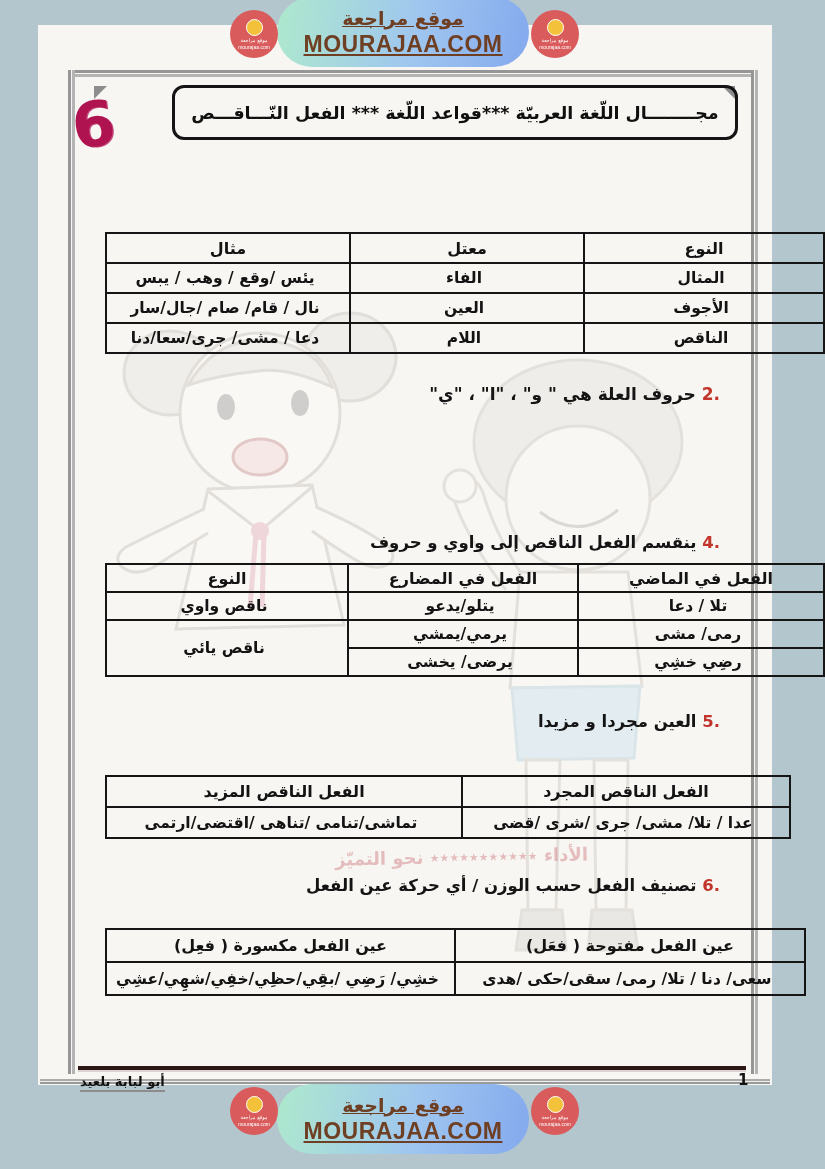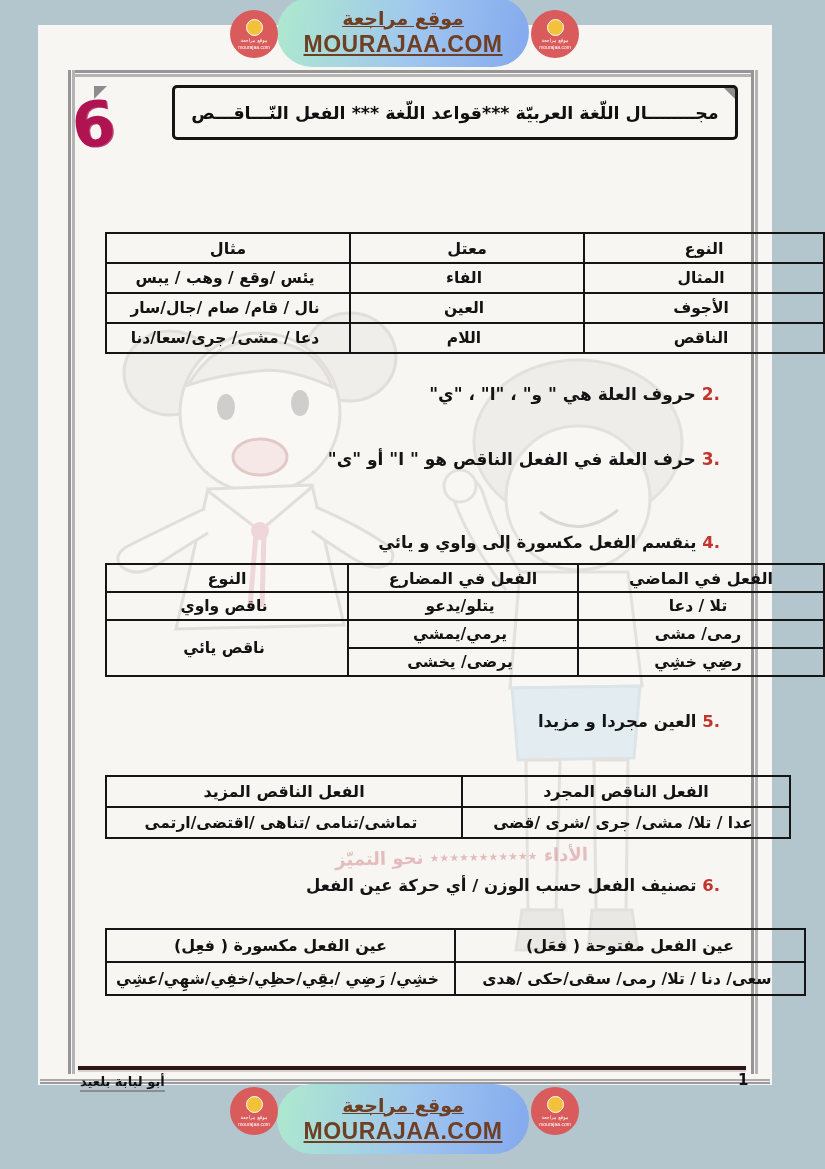--- a/index.html
+++ b/index.html
@@ -33,21 +33,21 @@
   .logo{position:absolute;width:48px;height:48px;border-radius:50%;background:#d95b5b;z-index:7;
     display:flex;flex-direction:column;align-items:center;justify-content:center;gap:1px;}
   .logo .dot{width:15px;height:15px;border-radius:50%;background:#f3c23a;border:1px solid #fff;}
   .logo .t{color:#fff;font-size:5px;line-height:6px;direction:rtl;white-space:nowrap;}
   .logo .u{color:#fff;font-size:5px;line-height:6px;font-family:"Liberation Sans",sans-serif;}
 
   
   .lesson-num{position:absolute;left:72px;top:88px;font-size:62px;font-weight:bold;
     color:#b01450;transform:rotate(-7deg);text-shadow:1px 1px 0 #c44a7e;}
   .title-box{position:absolute;left:172px;top:85px;width:560px;height:49px;
-    border:3px solid #141414;border-radius:5px;display:flex;align-items:center;justify-content:center;
+    border:3px solid #141414;border-radius:12px;display:flex;align-items:center;justify-content:center;
     font-size:17.5px;font-weight:bold;color:#101010;direction:rtl;white-space:nowrap;}
 
   
   .point{position:absolute;right:105px;direction:rtl;font-weight:bold;font-size:16.5px;color:#141414;white-space:nowrap;}
   .point .num{color:#c2342c;}
   .p1{top:172px}.p2{top:384px;font-size:17px}.p3{top:449px;font-size:17px}
   .p4{top:533px}.p5{top:712px}.p6{top:876px}
 
   
   table.tbl{position:absolute;border-collapse:collapse;direction:rtl;color:#131313;
@@ -141,27 +141,23 @@
     <span class="u">mourajaa.com</span>
   </div>
 
   <div class="lesson-num">6</div>
   <div class="title-box">مجــــــــال اللّغة العربيّة ***قواعد اللّغة *** الفعل النّـــاقـــص</div>
 
   <div class="point p2">
     <span class="num" dir="ltr">2.</span>
     <span>حروف العلة هي " و" ، "ا" ، "ي"</span>
   </div>
-  <div class="point p3">
-    <span class="num" dir="ltr">3.</span>
-    <span>حرف العلة في الفعل الناقص هو " ا" أو "ى"</span>
-  </div>
   <div class="point p4">
     <span class="num" dir="ltr">4.</span>
-    <span>ينقسم الفعل مكسورة إلى واوي و يائي</span>
+    <span>ينقسم الفعل الناقص إلى واوي و حروف</span>
   </div>
   <div class="point p5">
     <span class="num" dir="ltr">5.</span>
     <span>العين مجردا و مزيدا</span>
   </div>
   <div class="point p6">
     <span class="num" dir="ltr">6.</span>
     <span>تصنيف الفعل حسب الوزن / أي حركة عين الفعل</span>
   </div>
 

